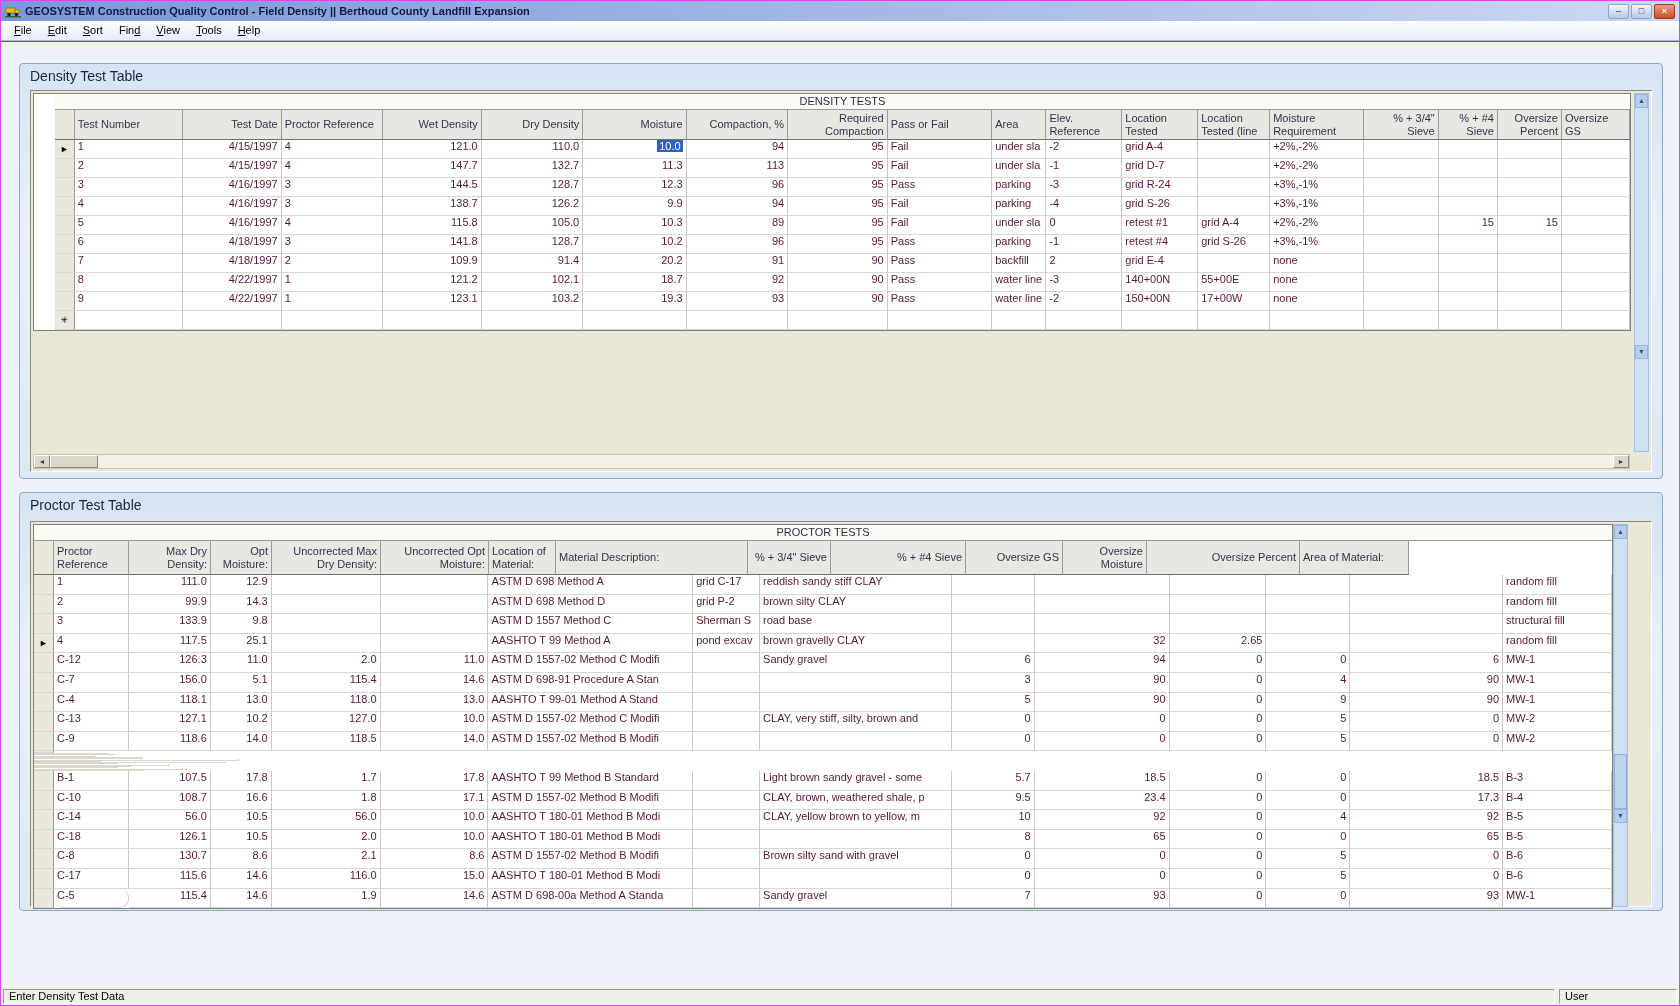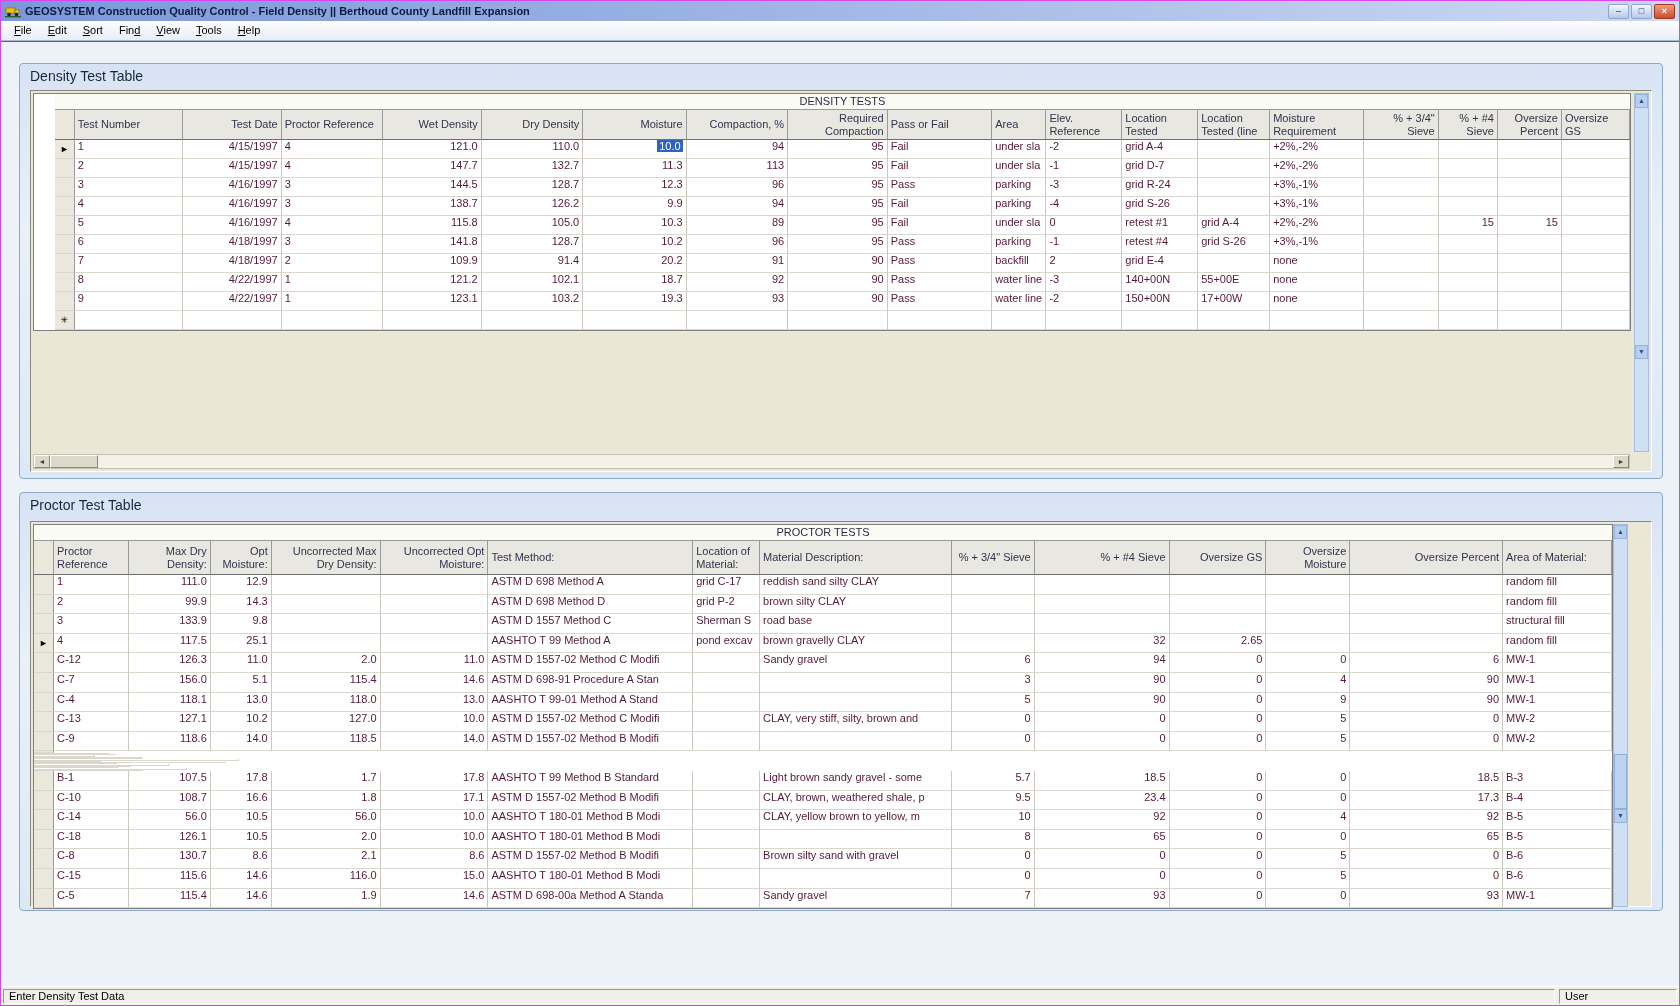--- a/index.html
+++ b/index.html
@@ -373,40 +373,39 @@
       <div class="panel" id="proctor-panel">
         <div class="grid" id="proctor-grid" style="width: 1580px;">
             <div class="grid-title">PROCTOR TESTS</div>
             <div class="grid-row header-row" style="height: 34px;">
               <div class="hcell selcell" style="width: 20px;"></div>
               <div class="hcell al" style="width: 75px;">Proctor Reference</div>
               <div class="hcell ar" style="width: 82px;">Max Dry Density:</div>
               <div class="hcell ar" style="width: 61px;">Opt Moisture:</div>
               <div class="hcell ar" style="width: 109px;">Uncorrected Max Dry Density:</div>
               <div class="hcell ar" style="width: 108px;">Uncorrected Opt Moisture:</div>
-              <div class="hcell al" style="width: 205px;">Test Method:</div>
               <div class="hcell al" style="width: 67px;">Location of Material:</div>
               <div class="hcell al" style="width: 192px;">Material Description:</div>
               <div class="hcell ar" style="width: 83px;">% + 3/4" Sieve</div>
               <div class="hcell ar" style="width: 135px;">% + #4 Sieve</div>
               <div class="hcell ar" style="width: 97px;">Oversize GS</div>
               <div class="hcell ar" style="width: 84px;">Oversize Moisture</div>
               <div class="hcell ar" style="width: 153px;">Oversize Percent</div>
               <div class="hcell al" style="width: 109px;">Area of Material:</div>
             </div>
             <div class="grid-row" style="height: 19.6px;">
               <div class="cell selcell" style="width: 20px;"></div>
               <div class="cell al" style="width: 75px;">1</div>
               <div class="cell ar" style="width: 82px;">111.0</div>
               <div class="cell ar" style="width: 61px;">12.9</div>
               <div class="cell ar" style="width: 109px;"></div>
               <div class="cell ar" style="width: 108px;"></div>
               <div class="cell al" style="width: 205px;">ASTM D 698 Method A</div>
               <div class="cell al" style="width: 67px;">grid C-17</div>
-              <div class="cell al" style="width: 192px;">reddish sand silty CLAY</div>
+              <div class="cell al" style="width: 192px;">reddish sandy stiff CLAY</div>
               <div class="cell ar" style="width: 83px;"></div>
               <div class="cell ar" style="width: 135px;"></div>
               <div class="cell ar" style="width: 97px;"></div>
               <div class="cell ar" style="width: 84px;"></div>
               <div class="cell ar" style="width: 153px;"></div>
               <div class="cell al" style="width: 109px;">random fill</div>
             </div>
             <div class="grid-row" style="height: 19.6px;">
               <div class="cell selcell" style="width: 20px;"></div>
               <div class="cell al" style="width: 75px;">2</div>
@@ -642,38 +641,38 @@
               <div class="cell al" style="width: 192px;">Brown silty sand with gravel</div>
               <div class="cell ar" style="width: 83px;">0</div>
               <div class="cell ar" style="width: 135px;">0</div>
               <div class="cell ar" style="width: 97px;">0</div>
               <div class="cell ar" style="width: 84px;">5</div>
               <div class="cell ar" style="width: 153px;">0</div>
               <div class="cell al" style="width: 109px;">B-6</div>
             </div>
             <div class="grid-row" style="height: 19.6px;">
               <div class="cell selcell" style="width: 20px;"></div>
-              <div class="cell al" style="width: 75px;">C-15</div>
+              <div class="cell al" style="width: 75px;">C-17</div>
               <div class="cell ar" style="width: 82px;">115.6</div>
               <div class="cell ar" style="width: 61px;">14.6</div>
               <div class="cell ar" style="width: 109px;">116.0</div>
               <div class="cell ar" style="width: 108px;">15.0</div>
               <div class="cell al" style="width: 205px;">AASHTO T 180-01 Method B Modi</div>
               <div class="cell al" style="width: 67px;"></div>
               <div class="cell al" style="width: 192px;"></div>
               <div class="cell ar" style="width: 83px;">0</div>
               <div class="cell ar" style="width: 135px;">0</div>
               <div class="cell ar" style="width: 97px;">0</div>
               <div class="cell ar" style="width: 84px;">5</div>
               <div class="cell ar" style="width: 153px;">0</div>
               <div class="cell al" style="width: 109px;">B-6</div>
             </div>
             <div class="grid-row" style="height: 19.6px;">
               <div class="cell selcell" style="width: 20px;"></div>
-              <div class="cell al" style="width: 75px;">C-5</div>
+              <div class="cell al" style="width: 75px; border-radius: 9px;">C-5</div>
               <div class="cell ar" style="width: 82px;">115.4</div>
               <div class="cell ar" style="width: 61px;">14.6</div>
               <div class="cell ar" style="width: 109px;">1.9</div>
               <div class="cell ar" style="width: 108px;">14.6</div>
               <div class="cell al" style="width: 205px;">ASTM D 698-00a Method A Standa</div>
               <div class="cell al" style="width: 67px;"></div>
               <div class="cell al" style="width: 192px;">Sandy gravel</div>
               <div class="cell ar" style="width: 83px;">7</div>
               <div class="cell ar" style="width: 135px;">93</div>
               <div class="cell ar" style="width: 97px;">0</div>

